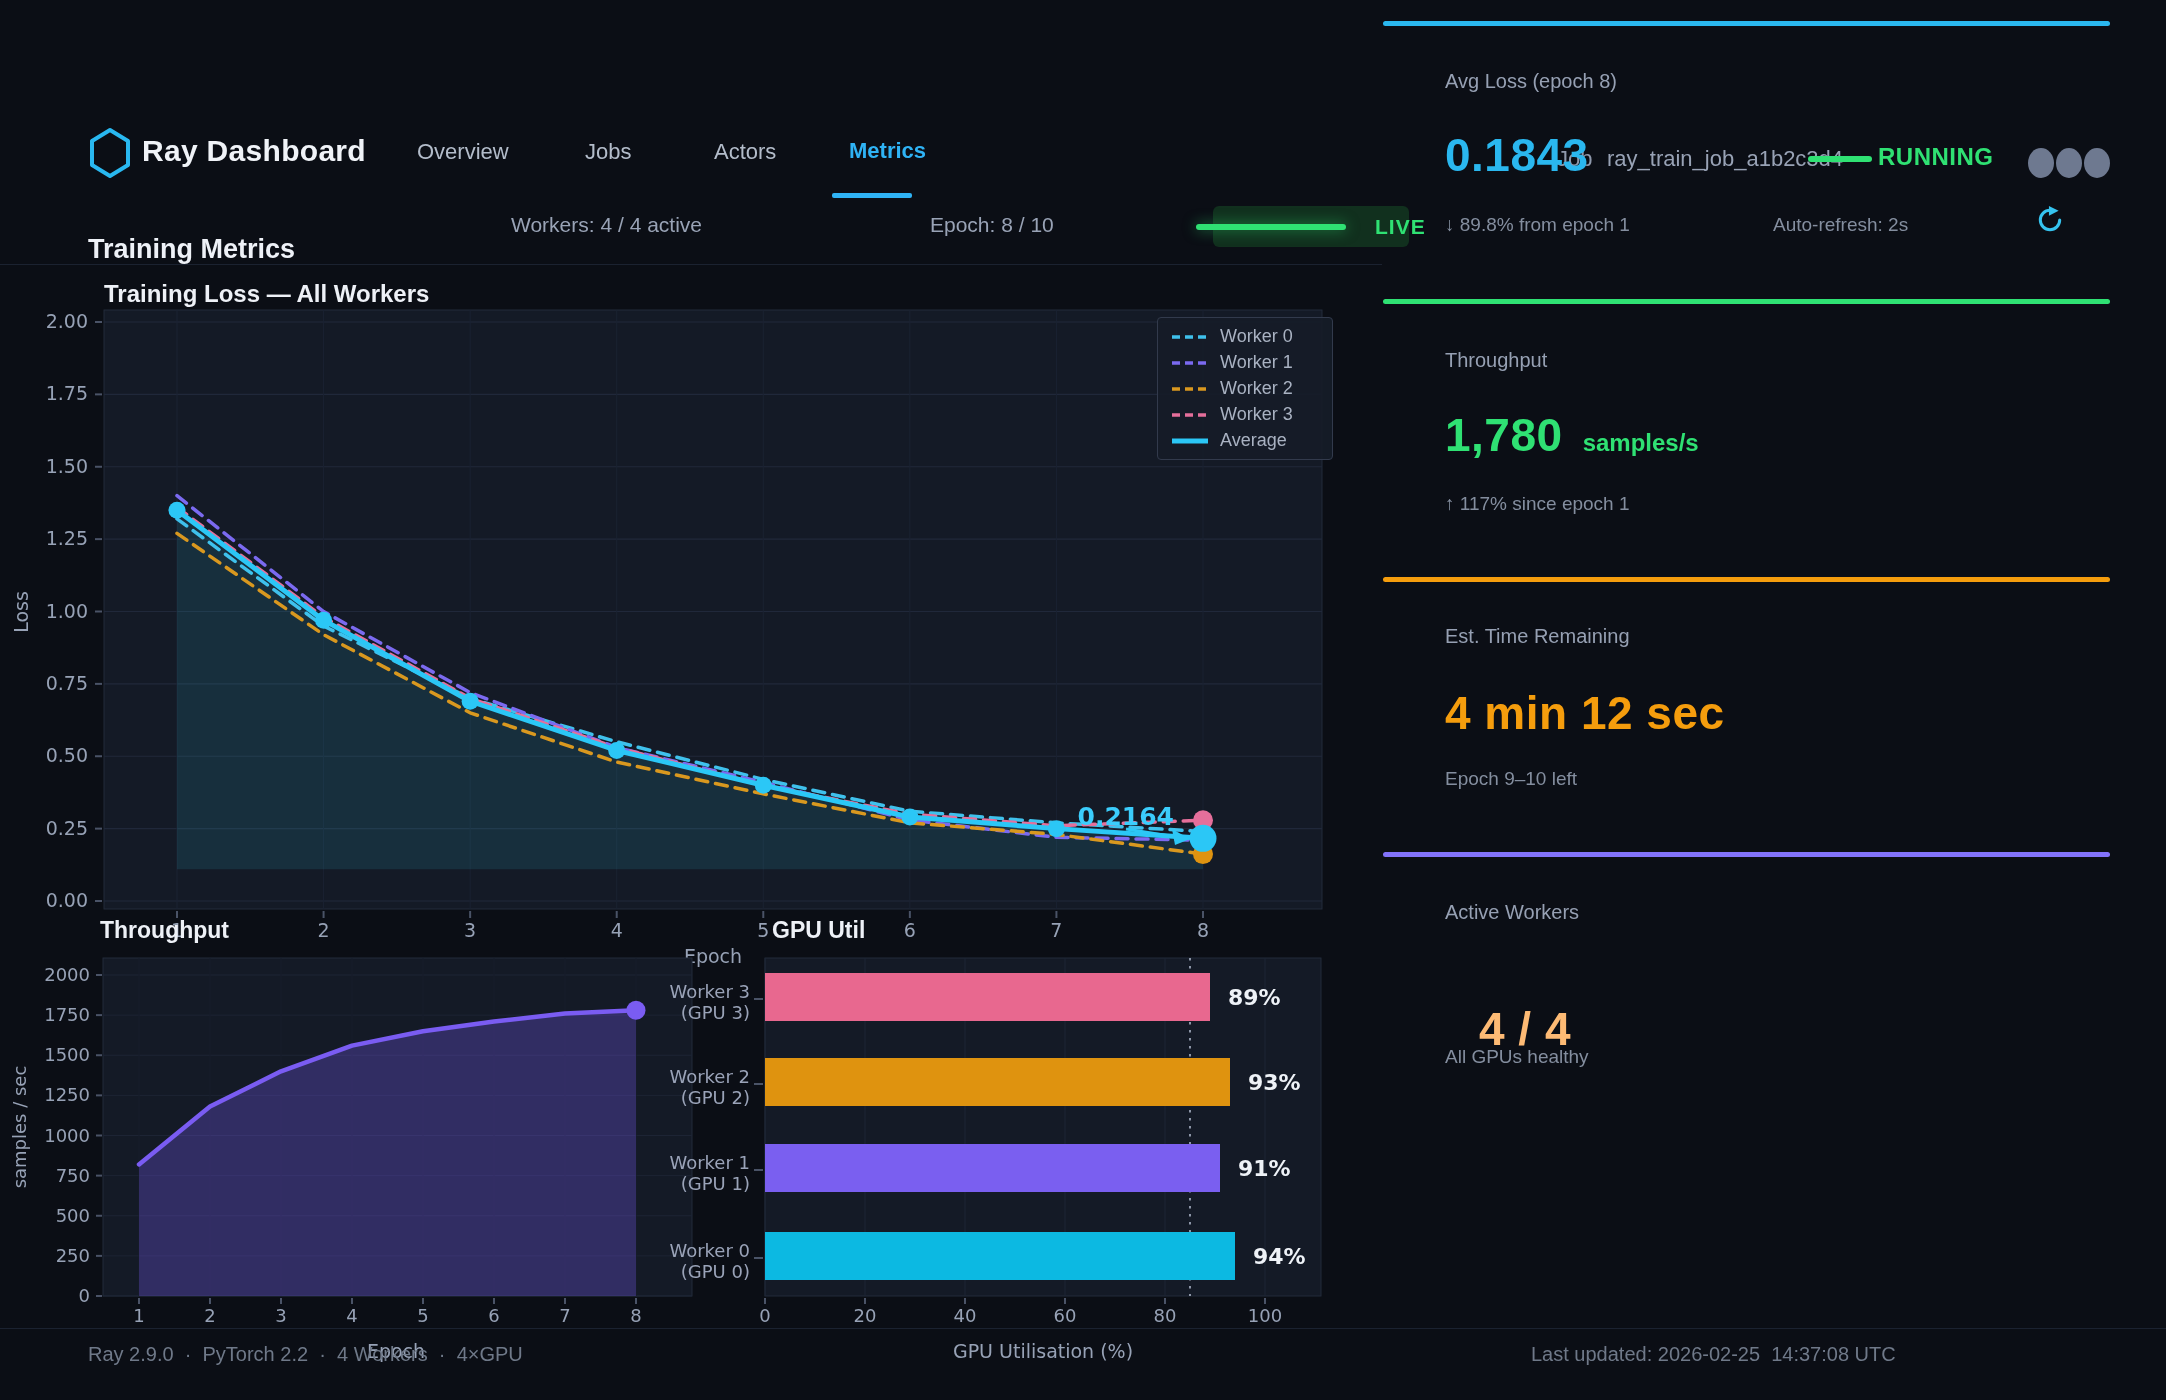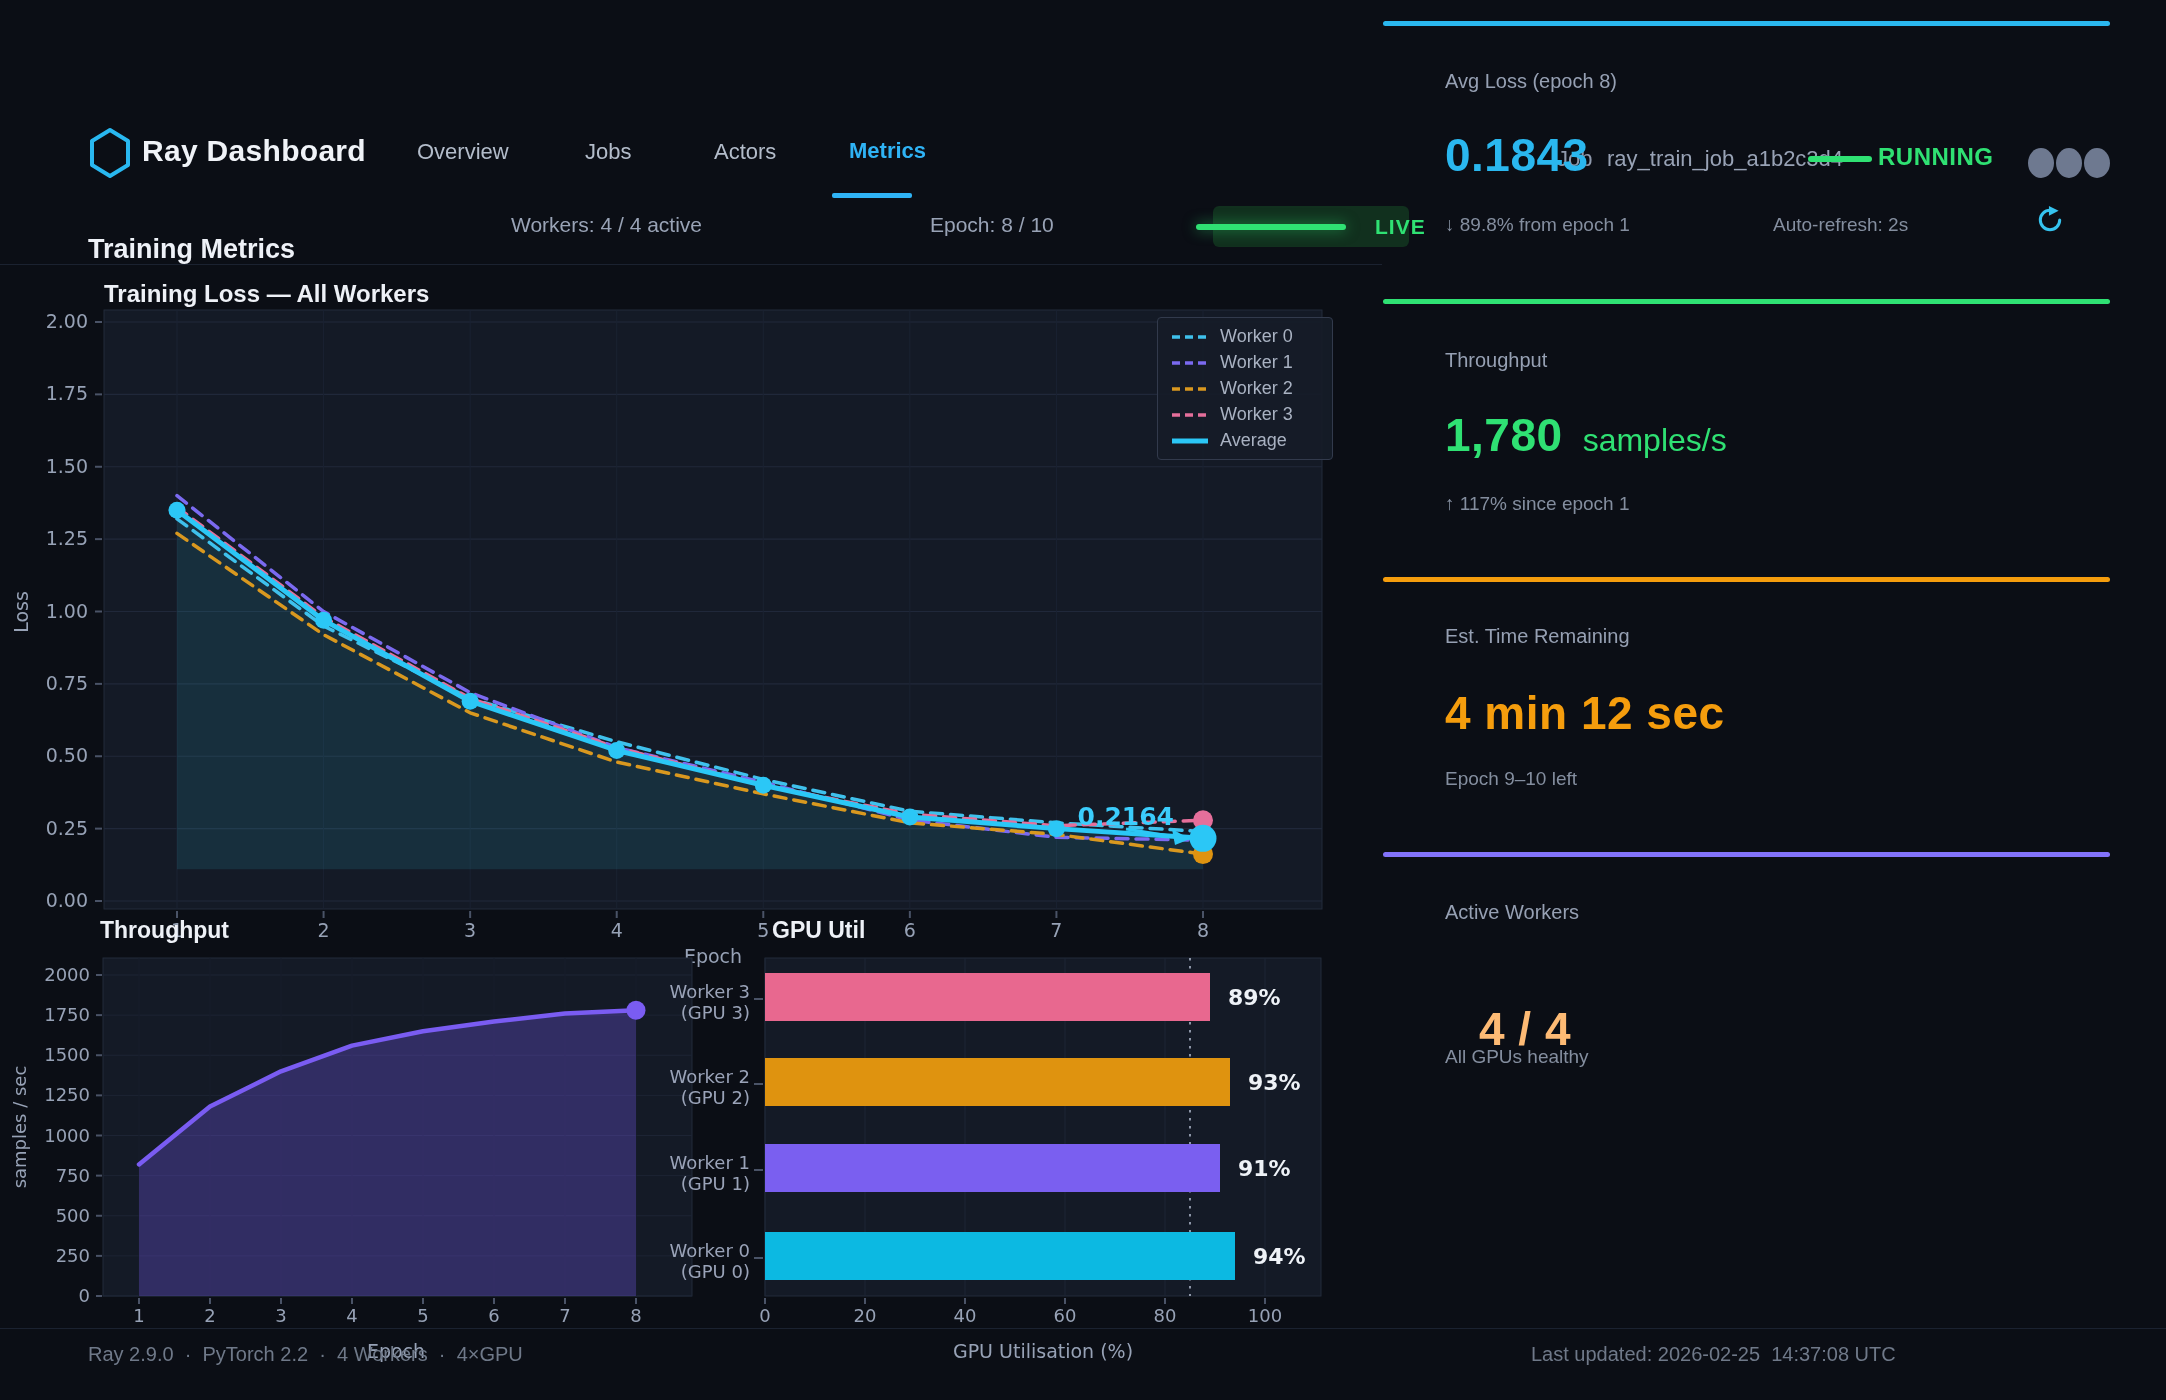--- a/index.html
+++ b/index.html
@@ -24,21 +24,21 @@
   .menu-dot{width:26px;height:30px;border-radius:50%;background:#6e7990;}
   .chart-title{font-size:24px;font-weight:bold;color:#eef1f7;}
   .chart-title.small{font-size:23px;}
   .legend{background:rgba(22,28,40,.93);border:1px solid #323a4c;border-radius:4px;
           padding:9px 12px;display:flex;flex-direction:column;gap:7px;}
   .legend-item{display:flex;align-items:center;gap:10px;height:19px;cursor:pointer;}
   .legend-label{font-size:18px;color:#a9b2c2;}
   .card-accent{height:5px;border-radius:3px;}
   .card-label{font-size:20px;color:#96a0b3;}
   .card-value{font-size:46px;font-weight:bold;letter-spacing:.5px;}
-  .card-unit{font-size:32px;font-weight:normal;}
+  .card-unit{font-size:24px;font-weight:bold;}
   .card-sub{font-size:19px;color:#848e9f;}
   .footer-text{font-size:20px;color:#6f7989;}
   .pre{white-space:pre;}
   svg text{font-family:"DejaVu Sans","Liberation Sans",sans-serif;}
 </style>
 </head>
 <body>
 
 <div class="root">
 

